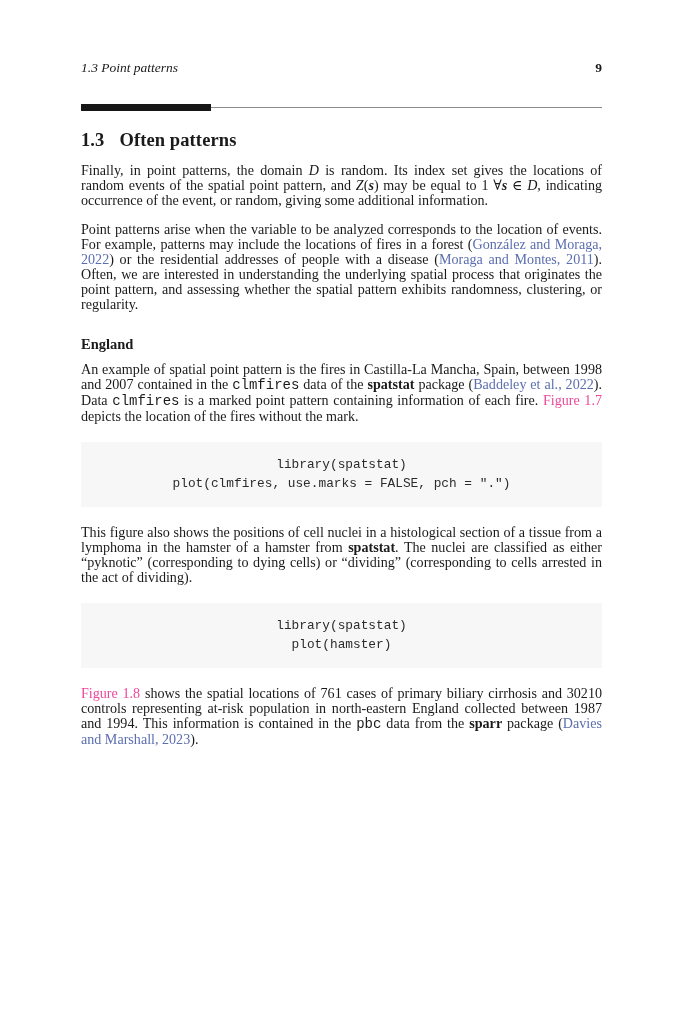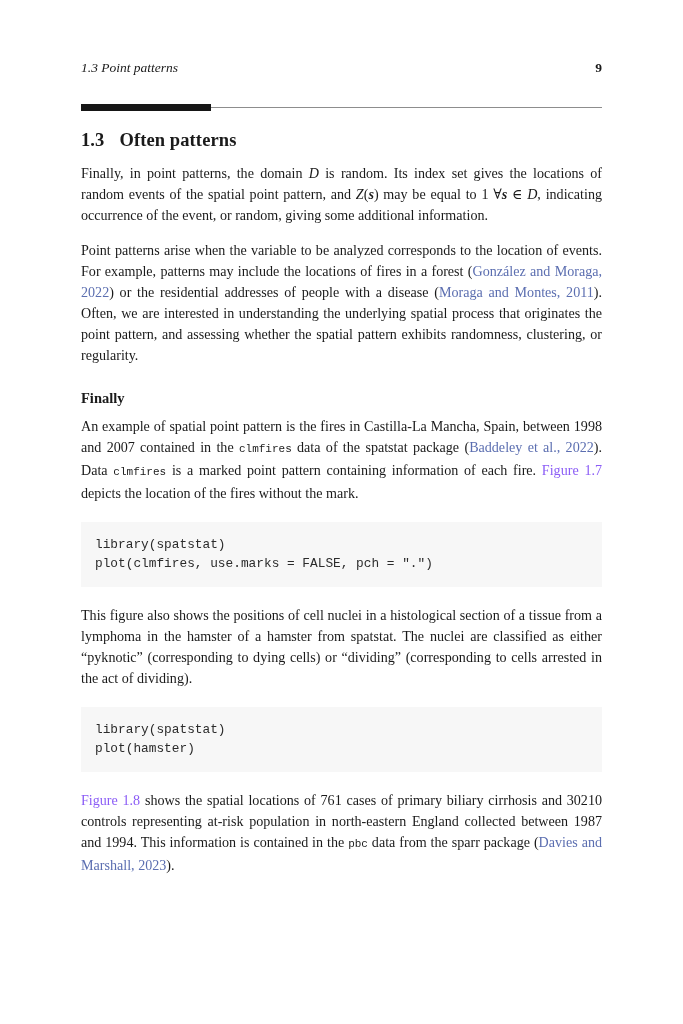--- a/index.html
+++ b/index.html
@@ -83,50 +83,51 @@
   h1.section .num { margin-right: 15px; }
 
   h2.subsection {
     font-size: 14.5px;
     font-weight: bold;
     margin: 24px 0 9px 0;
   }
 
   p.body {
     font-size: 14.1px;
-    line-height: 21px;
+    line-height: 15px;
     text-align: justify;
     text-justify: inter-word;
     margin: 0 0 14px 0;
     hyphens: none;
   }
   p.body.tight { margin-bottom: 4px; }
 
   
   .mi  { font-style: italic; }
   .mbi { font-style: italic; font-weight: bold; }
-  .bf  { font-weight: normal; }
+  .bf  { font-weight: bold; }
   .mono {
     font-family: "Liberation Mono", "DejaVu Sans Mono", monospace;
-    font-size: 11px;
+    font-size: 14px;
   }
   .cite { color: #5b6eb0; }
-  .figref { color: #8b5cf6; }
+  .figref { color: #ec4899; }
 
   
   pre.code {
     background: #f7f7f7;
     margin: 18px 0 18px 0;
     padding: 13px 14px 14px 14px;
     font-family: "Liberation Mono", "DejaVu Sans Mono", monospace;
     font-size: 12.8px;
     line-height: 19px;
     color: #2b2b2b;
     white-space: pre;
     border: none;
+    text-align: center;
   }
 </style>
 </head>
 <body>
 
 <div class="page">
 
   <div class="runhead">
     <span>1.3  Point patterns</span>
     <span class="folio">9</span>
@@ -140,21 +141,21 @@
   <div class="content">
 
     <h1 class="section">
       <span class="num">1.3</span><span>Often patterns</span>
     </h1>
 
     <p class="body"><span>Finally, in point patterns, the domain </span><span class="mi">D</span><span> is random. Its index set gives the locations of random events of the spatial point pattern, and </span><span class="mi">Z</span><span>(</span><span class="mbi">s</span><span>)</span><span> may be equal to 1 ∀</span><span class="mbi">s</span><span> ∈ </span><span class="mi">D</span><span>, indicating occurrence of the event, or random, giving some additional information.</span></p>
 
     <p class="body"><span>Point patterns arise when the variable to be analyzed corresponds to the location of events. For example, patterns may include the locations of fires in a forest (</span><span class="cite">González and Moraga, 2022</span><span>) or the residential addresses of people with a disease (</span><span class="cite">Moraga and Montes, 2011</span><span>). Often, we are interested in understanding the underlying spatial process that originates the point pattern, and assessing whether the spatial pattern exhibits randomness, clustering, or regularity.</span></p>
 
-    <h2 class="subsection">Finally</h2>
+    <h2 class="subsection">England</h2>
 
     <p class="body"><span>An example of spatial point pattern is the fires in Castilla-La Mancha, Spain, between 1998 and 2007 contained in the </span><span class="mono">clmfires</span><span> data of the </span><span class="bf">spatstat</span><span> package (</span><span class="cite">Baddeley et al., 2022</span><span>). Data </span><span class="mono">clmfires</span><span> is a marked point pattern containing information of each fire. </span><span class="figref">Figure 1.7</span><span> depicts the location of the fires without the mark.</span></p>
 
     <pre class="code">library(spatstat)
 plot(clmfires, use.marks = FALSE, pch = ".")</pre>
 
     <p class="body"><span>This figure also shows the positions of cell nuclei in a histological section of a tissue from a lymphoma in the hamster of a hamster from </span><span class="bf">spatstat</span><span>. The nuclei are classified as either “pyknotic” (corresponding to dying cells) or “dividing” (corresponding to cells arrested in the act of dividing).</span></p>
 
     <pre class="code">library(spatstat)
 plot(hamster)</pre>

